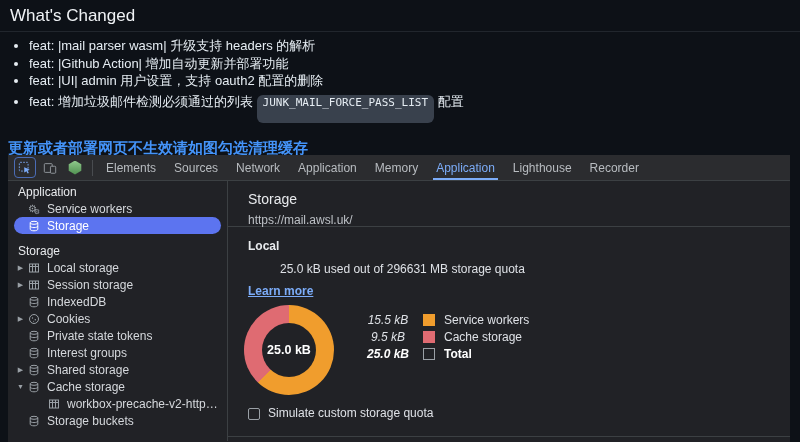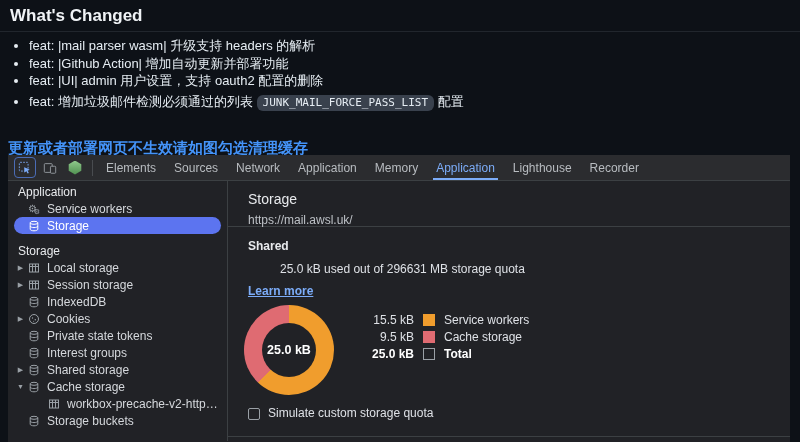--- a/index.html
+++ b/index.html
@@ -4,32 +4,32 @@
 <style>
   * { box-sizing: border-box; }
   html,body { margin:0; padding:0; }
   body {
     width:800px; height:442px; overflow:hidden; position:relative;
     background:#0d1117; color:#e6edf3;
     font-family:"Liberation Sans", sans-serif;
   }
 
   
-  .page-title { position:absolute; left:10px; top:6px; font-size:17px; font-weight:700; color:#f0f3f6; }
+  .page-title { position:absolute; left:10px; top:6px; font-size:17px; font-weight:400; color:#f0f3f6; }
   .title-rule { position:absolute; left:0; right:0; top:31px; border-top:1px solid #21262d; }
   .changes {
     position:absolute; left:12px; top:37px; margin:0; padding-left:17px;
     list-style:disc; font-size:13px; line-height:17.5px; color:#e6edf3;
   }
   .changes li { margin:0; }
   .changes li.has-chip { margin-top:2px; line-height:20px; }
   .code-chip {
     background:#39414d; color:#e6edf3; border-radius:6px;
     font-family:"DejaVu Sans Mono", monospace; font-size:11px;
-    padding:1px 6px 2px; white-space:nowrap;
+    padding:1px 6px 14px; white-space:nowrap;
   }
   .notice { position:absolute; left:8px; top:127px; font-size:15px; font-weight:700; color:#4493f8; }
 
   
   .devtools {
     position:absolute; left:8px; top:155px; width:782px; height:314px;
     background:#212226; overflow:hidden; font-size:12px; color:#dee1e6;
   }
   .toolbar {
     height:26px; background:#2b2c2f; border-bottom:1px solid #3c4043;
@@ -75,21 +75,21 @@
   .usage-title { font-weight:700; color:#e8eaed; }
   .usage-text { margin-top:9px;margin-left:32px; }
   .learn { display:inline-block; margin-top:8px; color:#7cacf8; text-decoration:underline; cursor:pointer;font-weight:bold; }
   .chart-row { display:flex; margin-top:7px; }
   .donut { position:relative; width:90px; height:90px; border-radius:50%; margin-left:-4px; }
   .donut::before { content:""; position:absolute; inset:18px; border-radius:50%; background:#212226; }
   .donut-label { position:absolute; inset:0; display:flex; align-items:center; justify-content:center;
     font-weight:700; font-size:12.5px; color:#fff; z-index:1; }
   .legend { margin-left:28px; padding-top:6px; }
   .legend-row { display:flex; align-items:center; height:17px; }
-  .legend-value { width:52px; text-align:right; }
+  .legend-value { width:52px; text-align:center;font-style:italic; }
   .legend-row.bold .legend-value, .legend-row.bold .legend-label { font-weight:700; color:#fff; }
   .swatch { width:12px; height:12px; margin:0 9px 0 9px; }
   .swatch.outline { background:transparent; border:1px solid #9aa0a6; }
   .simulate { display:flex; align-items:flex-end; margin-top:11px; }
   .checkbox { width:12px; height:12px; border:1px solid #9aa0a6; border-radius:2px; margin-right:8px; background:transparent; }
   .main::after { content:""; position:absolute; left:0; right:0; top:255px; border-top:1px solid #3c4043; }
 </style>
 </head>
 <body>
 
@@ -265,21 +265,21 @@
           <span class="side-label">Storage buckets</span>
         </div>
       </div>
 
     <div class="main">
       <div class="main-head">
         <div class="main-title">Storage</div>
         <div class="origin">https://mail.awsl.uk/</div>
       </div>
       <div class="usage">
-        <div class="usage-title">Shared</div>
+        <div class="usage-title">Local</div>
         <div class="usage-text">25.0 kB used out of 296631 MB storage quota</div>
         <a class="learn">Learn more</a>
         <div class="chart-row">
           <div class="donut" id="donut" style="background: conic-gradient(rgb(240, 157, 45) 0deg, rgb(240, 157, 45) 62%, rgb(223, 107, 114) 62%, rgb(223, 107, 114) 100%);">
             <span class="donut-label">25.0 kB</span>
           </div>
           <div class="legend" id="legend">
               <div class="legend-row">
                 <span class="legend-value">15.5 kB</span>
                 <span class="swatch" style="background: rgb(240, 157, 45);"></span>

